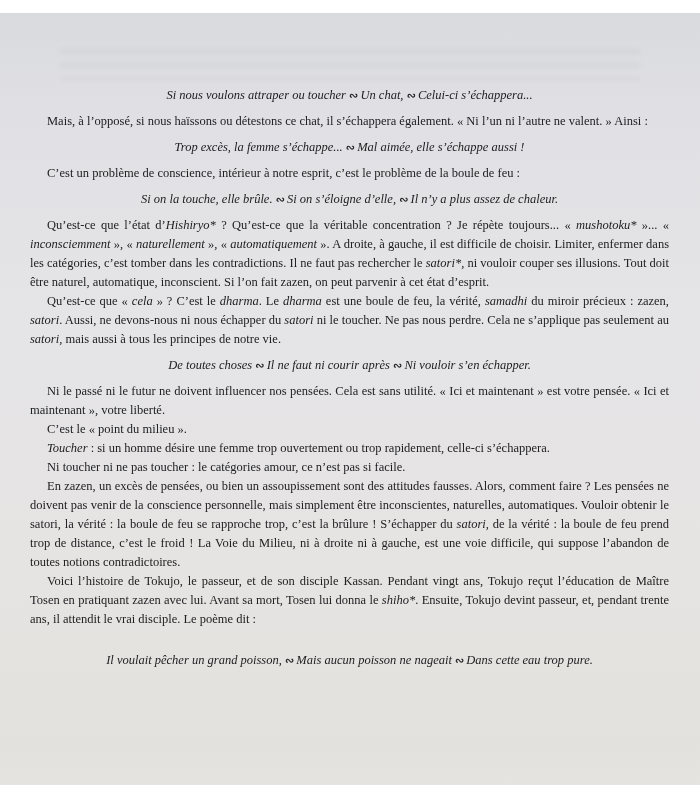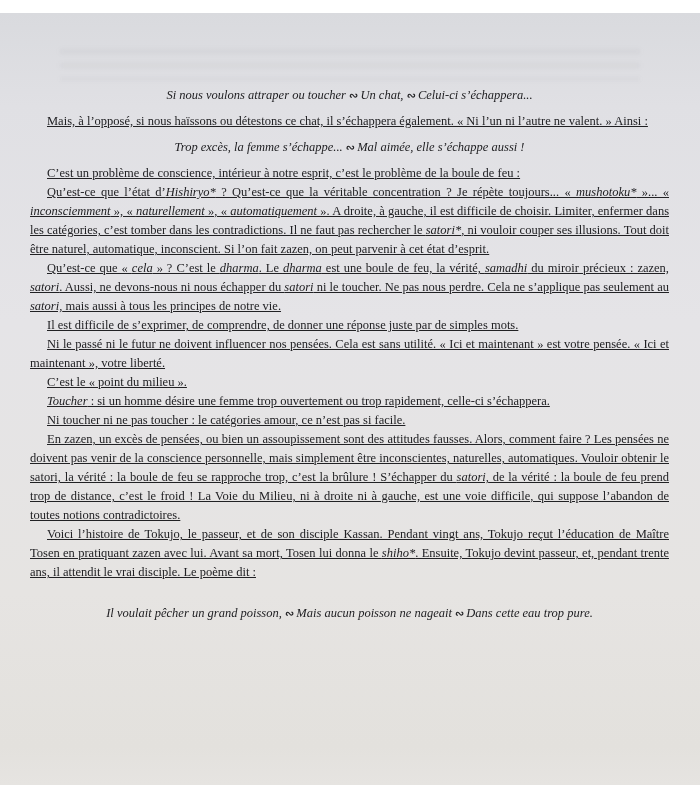--- a/index.html
+++ b/index.html
@@ -57,21 +57,20 @@
     padding: 46px 31px 0 30px;
     color: var(--ink, #212124);
     font-size: 12.5px;
     line-height: 19px;
     margin-top: 20px;
   }
   p.para {
     margin: 0;
     text-indent: 17px;
     text-align: justify;
-    text-decoration: underline;
   }
   p.quote {
     margin: 7px 0;
     text-indent: 0;
     text-align: center;
     font-style: italic;
   }
   .gap-sm { margin-top: 6px; }
   .gap-lg { margin-top: 15px; }
   p.quote.gap-lg { margin-top: 22px; }
@@ -88,23 +87,24 @@
 <body>
 
 <div class="stage">
   <div class="paper">
     <div class="showthrough"></div>
     <div class="text-column">
         <p class="quote"><span>Si nous voulons attraper ou toucher </span><span class="orn">∾</span><span> Un chat, </span><span class="orn">∾</span><span> Celui-ci s’échappera...</span></p>
         <p class="para"><span>Mais, à l’opposé, si nous haïssons ou détestons ce chat, il s’échappera également. « Ni l’un ni l’autre ne valent. » Ainsi :</span></p>
         <p class="quote"><span>Trop excès, la femme s’échappe... </span><span class="orn">∾</span><span> Mal aimée, elle s’échappe aussi !</span></p>
         <p class="para"><span>C’est un problème de conscience, intérieur à notre esprit, c’est le problème de la boule de feu :</span></p>
+        <p class="quote"><span>Si on la touche, elle brûle. </span><span class="orn">∾</span><span> Si on s’éloigne d’elle, </span><span class="orn">∾</span><span> Il n’y a plus assez de chaleur.</span></p>
         <p class="para gap-sm"><span>Qu’est-ce que l’état d’</span><span class="it">Hishiryo*</span><span> ? Qu’est-ce que la véritable concentration ? Je répète toujours... « </span><span class="it">mushotoku*</span><span> »... « </span><span class="it">inconsciemment</span><span> », « </span><span class="it">naturellement</span><span> », « </span><span class="it">automatiquement</span><span> ». A droite, à gauche, il est difficile de choisir. Limiter, enfermer dans les catégories, c’est tomber dans les contradictions. Il ne faut pas rechercher le </span><span class="it">satori*</span><span>, ni vouloir couper ses illusions. Tout doit être naturel, automatique, inconscient. Si l’on fait zazen, on peut parvenir à cet état d’esprit.</span></p>
         <p class="para"><span>Qu’est-ce que « </span><span class="it">cela</span><span> » ? C’est le </span><span class="it">dharma</span><span>. Le </span><span class="it">dharma</span><span> est une boule de feu, la vérité, </span><span class="it">samadhi</span><span> du miroir précieux : zazen, </span><span class="it">satori</span><span>. Aussi, ne devons-nous ni nous échapper du </span><span class="it">satori</span><span> ni le toucher. Ne pas nous perdre. Cela ne s’applique pas seulement au </span><span class="it">satori,</span><span> mais aussi à tous les principes de notre vie.</span></p>
-        <p class="para"><span>Il est difficile de s’exprimer, de comprendre, de donner une réponse juste par de simples mots.</span></p>
+        <p class="quote"><span>De toutes choses </span><span class="orn">∾</span><span> Il ne faut ni courir après </span><span class="orn">∾</span><span> Ni vouloir s’en échapper.</span></p>
         <p class="para"><span>Ni le passé ni le futur ne doivent influencer nos pensées. Cela est sans utilité. « Ici et maintenant » est votre pensée. « Ici et maintenant », votre liberté.</span></p>
         <p class="para"><span>C’est le « point du milieu ».</span></p>
         <p class="para"><span class="it">Toucher</span><span> : si un homme désire une femme trop ouvertement ou trop rapidement, celle-ci s’échappera.</span></p>
         <p class="para"><span>Ni toucher ni ne pas toucher : le catégories amour, ce n’est pas si facile.</span></p>
         <p class="para gap-lg"><span>En zazen, un excès de pensées, ou bien un assoupissement sont des attitudes fausses. Alors, comment faire ? Les pensées ne doivent pas venir de la conscience personnelle, mais simplement être inconscientes, naturelles, automatiques. Vouloir obtenir le satori, la vérité : la boule de feu se rapproche trop, c’est la brûlure ! S’échapper du </span><span class="it">satori,</span><span> de la vérité : la boule de feu prend trop de distance, c’est le froid ! La Voie du Milieu, ni à droite ni à gauche, est une voie difficile, qui suppose l’abandon de toutes notions contradictoires.</span></p>
         <p class="para gap-lg"><span>Voici l’histoire de Tokujo, le passeur, et de son disciple Kassan. Pendant vingt ans, Tokujo reçut l’éducation de Maître Tosen en pratiquant zazen avec lui. Avant sa mort, Tosen lui donna le </span><span class="it">shiho*</span><span>. Ensuite, Tokujo devint passeur, et, pendant trente ans, il attendit le vrai disciple. Le poème dit :</span></p>
         <p class="quote gap-lg"><span>Il voulait pêcher un grand poisson, </span><span class="orn">∾</span><span> Mais aucun poisson ne nageait </span><span class="orn">∾</span><span> Dans cette eau trop pure.</span></p>
       </div>
   </div>
 </div>

